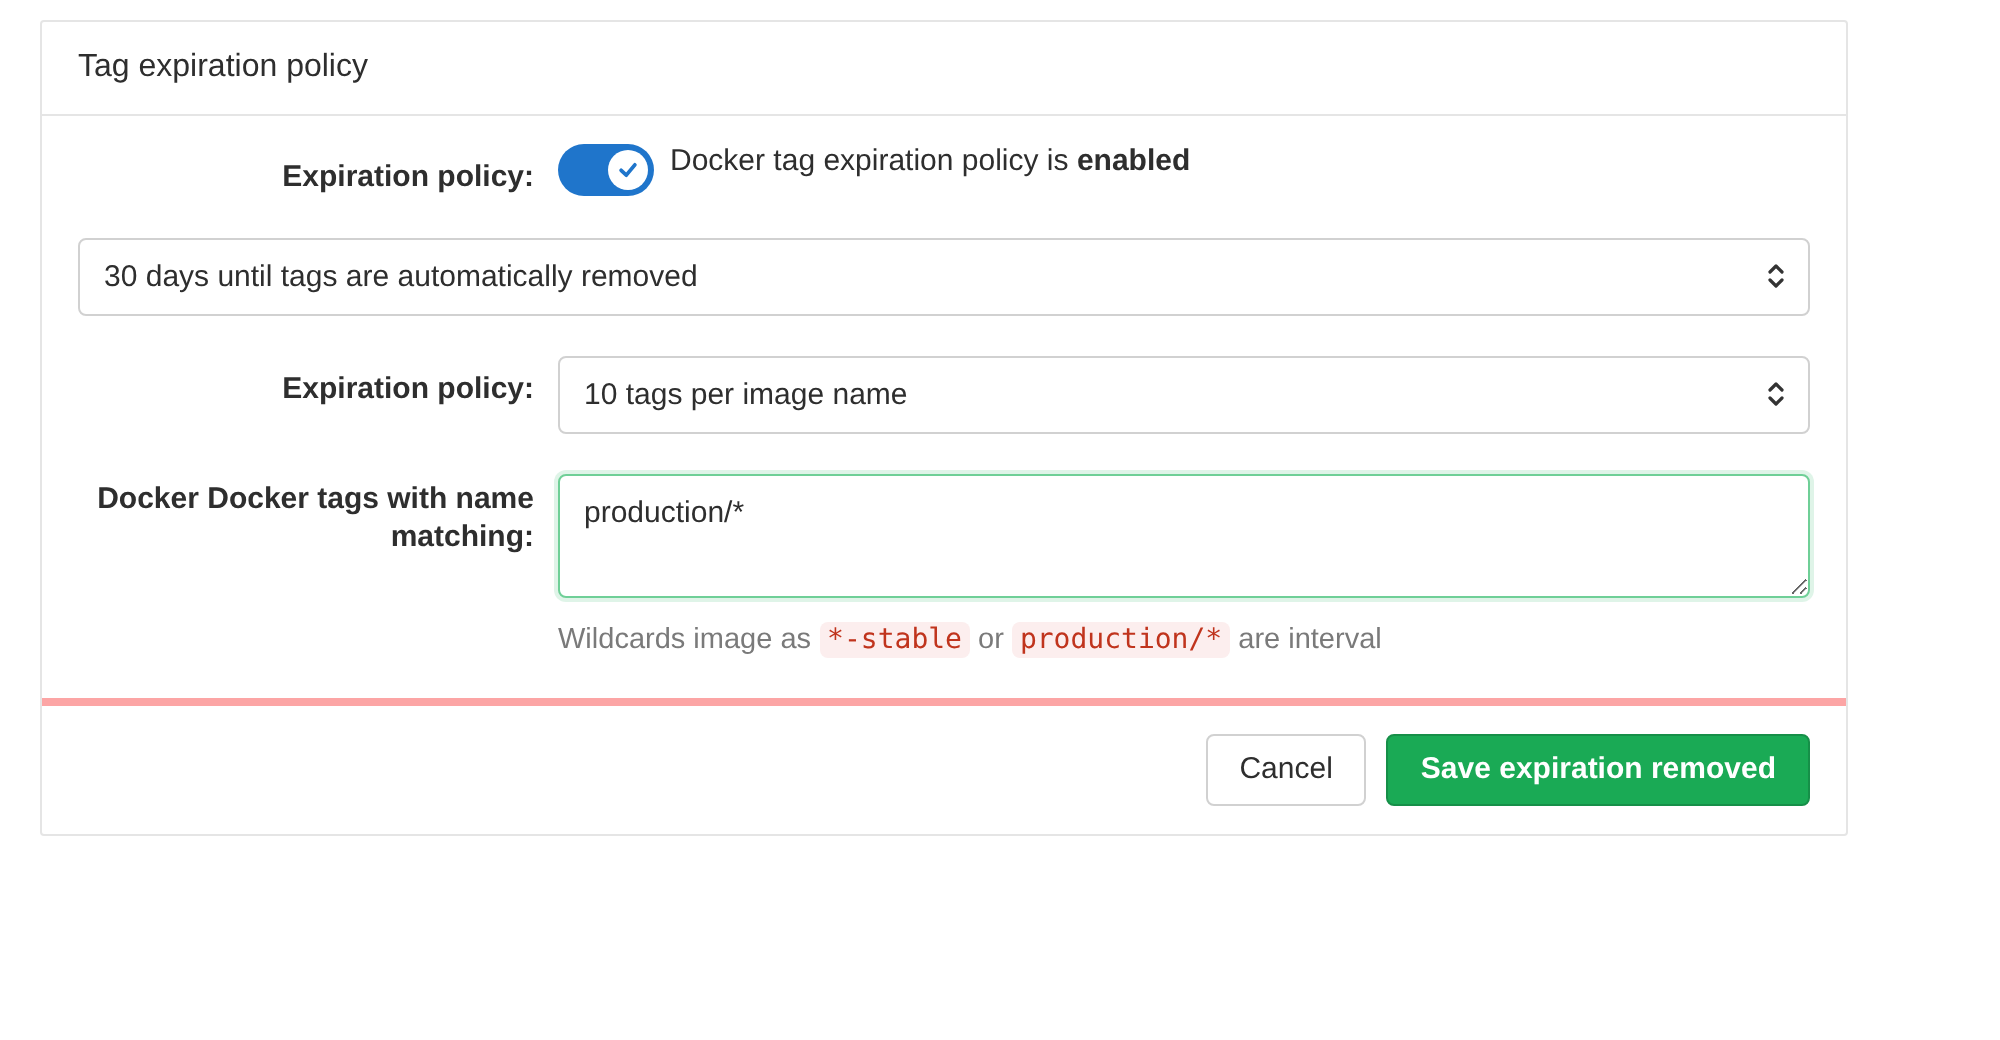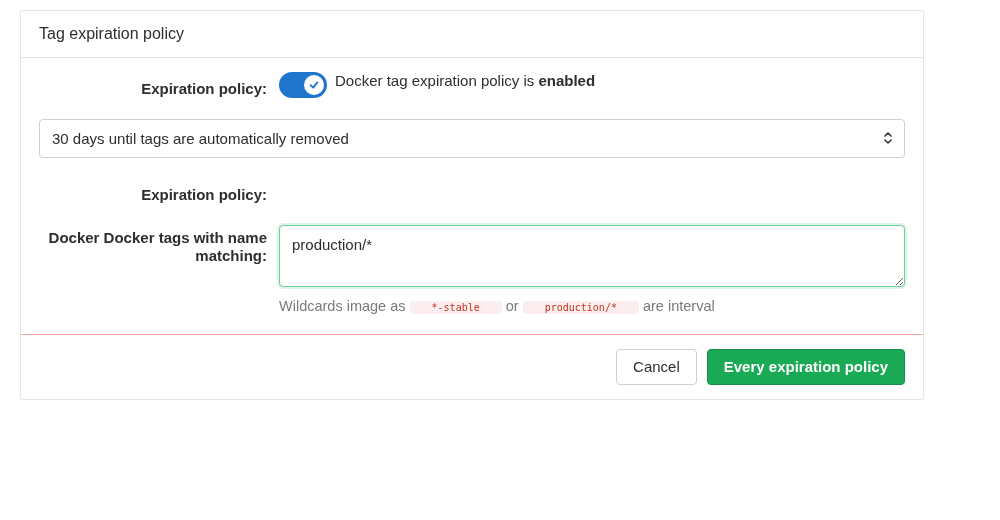--- a/index.html
+++ b/index.html
@@ -120,31 +120,31 @@
     resize: vertical;
     outline: none;
   }
   .help {
     margin-top: 8px;
     color: #7a7a7a;
     font-size: 14.5px;
   }
   .code-pill {
     display: inline-block;
-    padding: 1px 22px;
+    padding: 1px 4px;
     border-radius: 4px;
     background: #fceeee;
     color: #c0341d;
     font-family: ui-monospace, SFMono-Regular, Menlo, Consolas, monospace;
-    font-size: 10px;
+    font-size: 14px;
   }
 
   
   .panel-footer {
-    border-top: 1px solid #fca5a5;
+    border-top: 4px solid #fca5a5;
     padding: 14px 18px;
     display: flex;
     justify-content: flex-end;
     gap: 10px;
   }
   .btn {
     padding: 9px 16px;
     font-size: 15px;
     border-radius: 4px;
     cursor: pointer;
@@ -199,36 +199,47 @@
               <path d="M4 12 L7 15 L10 12" fill="none" stroke="#333" stroke-width="1.6" stroke-linecap="round" stroke-linejoin="round"></path>
             </svg>
           </div>
         </div>
       </div>
     </div>
 
 
     <div class="form-row">
       <div class="form-label">Expiration policy:</div>
+      <div class="form-field">
+        <div class="select-wrap">
+          <div class="select">10 tags per image name</div>
+          <div class="select-caret">
+            <svg width="14" height="20" viewBox="0 0 14 20">
+              <path d="M4 8 L7 5 L10 8" fill="none" stroke="#333" stroke-width="1.6" stroke-linecap="round" stroke-linejoin="round"></path>
+              <path d="M4 12 L7 15 L10 12" fill="none" stroke="#333" stroke-width="1.6" stroke-linecap="round" stroke-linejoin="round"></path>
+            </svg>
+          </div>
+        </div>
+      </div>
     </div>
 
     <div class="form-row">
       <div class="form-label tall">Docker Docker tags with name matching:</div>
       <div class="form-field">
         <textarea class="textarea" style="">production/*</textarea>
         <div class="help">
           <span>Wildcards image as </span>
           <span class="code-pill">*-stable</span>
           <span> or </span>
           <span class="code-pill">production/*</span>
           <span> are interval</span>
         </div>
       </div>
     </div>
 
   </div>
 
   <div class="panel-footer">
     <button class="btn btn-secondary">Cancel</button>
-    <button class="btn btn-primary">Every expiration policy</button>
+    <button class="btn btn-primary">Save expiration removed</button>
   </div>
 
 </div>
 
 </body></html>

